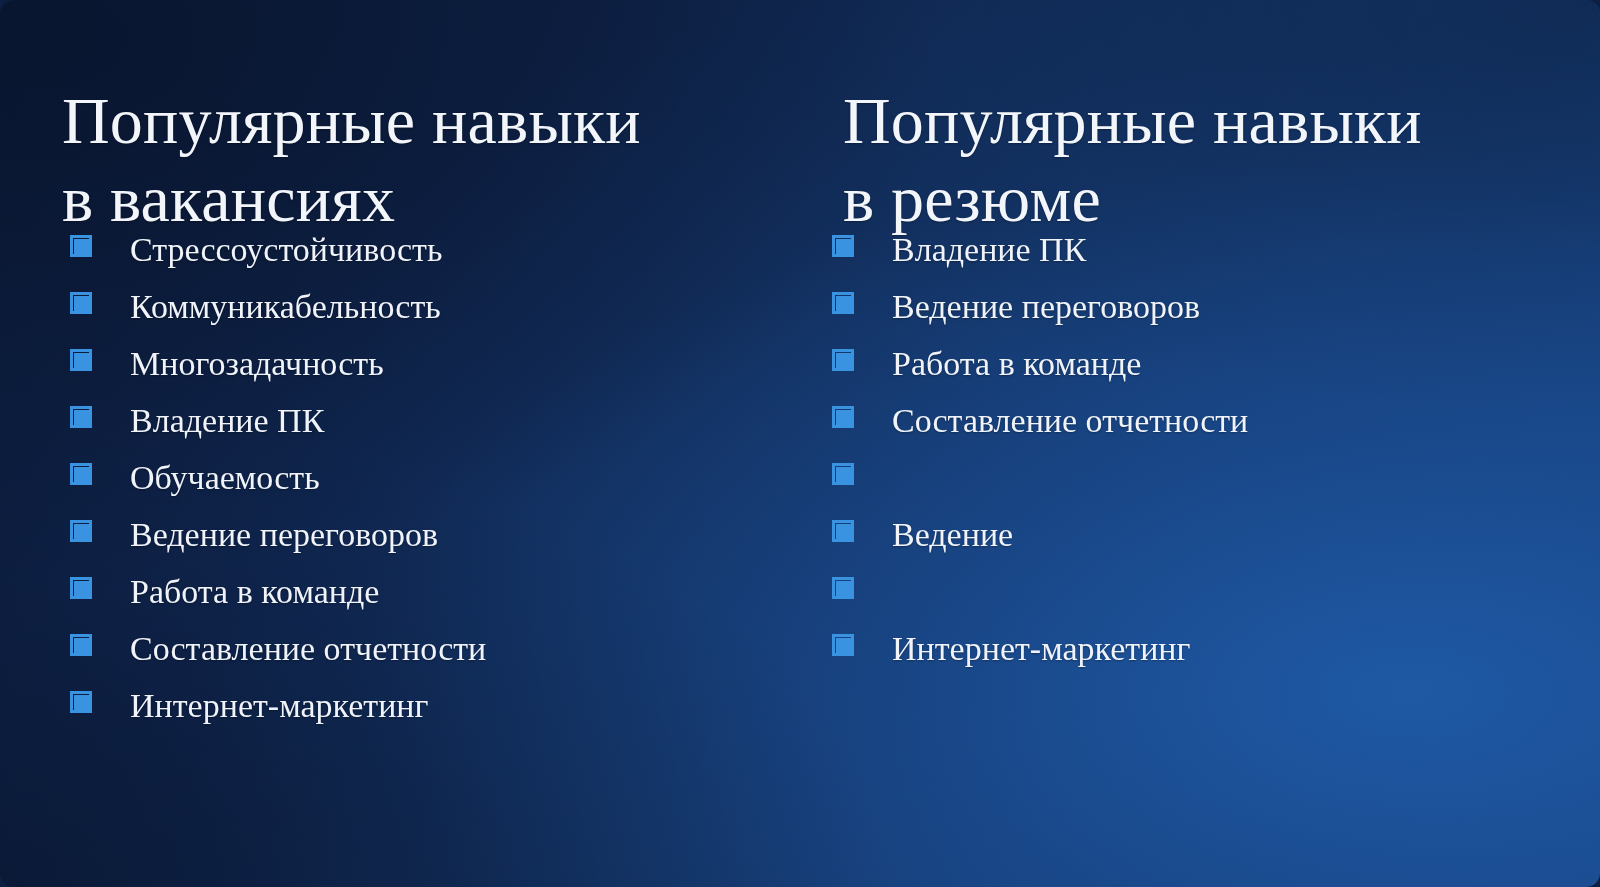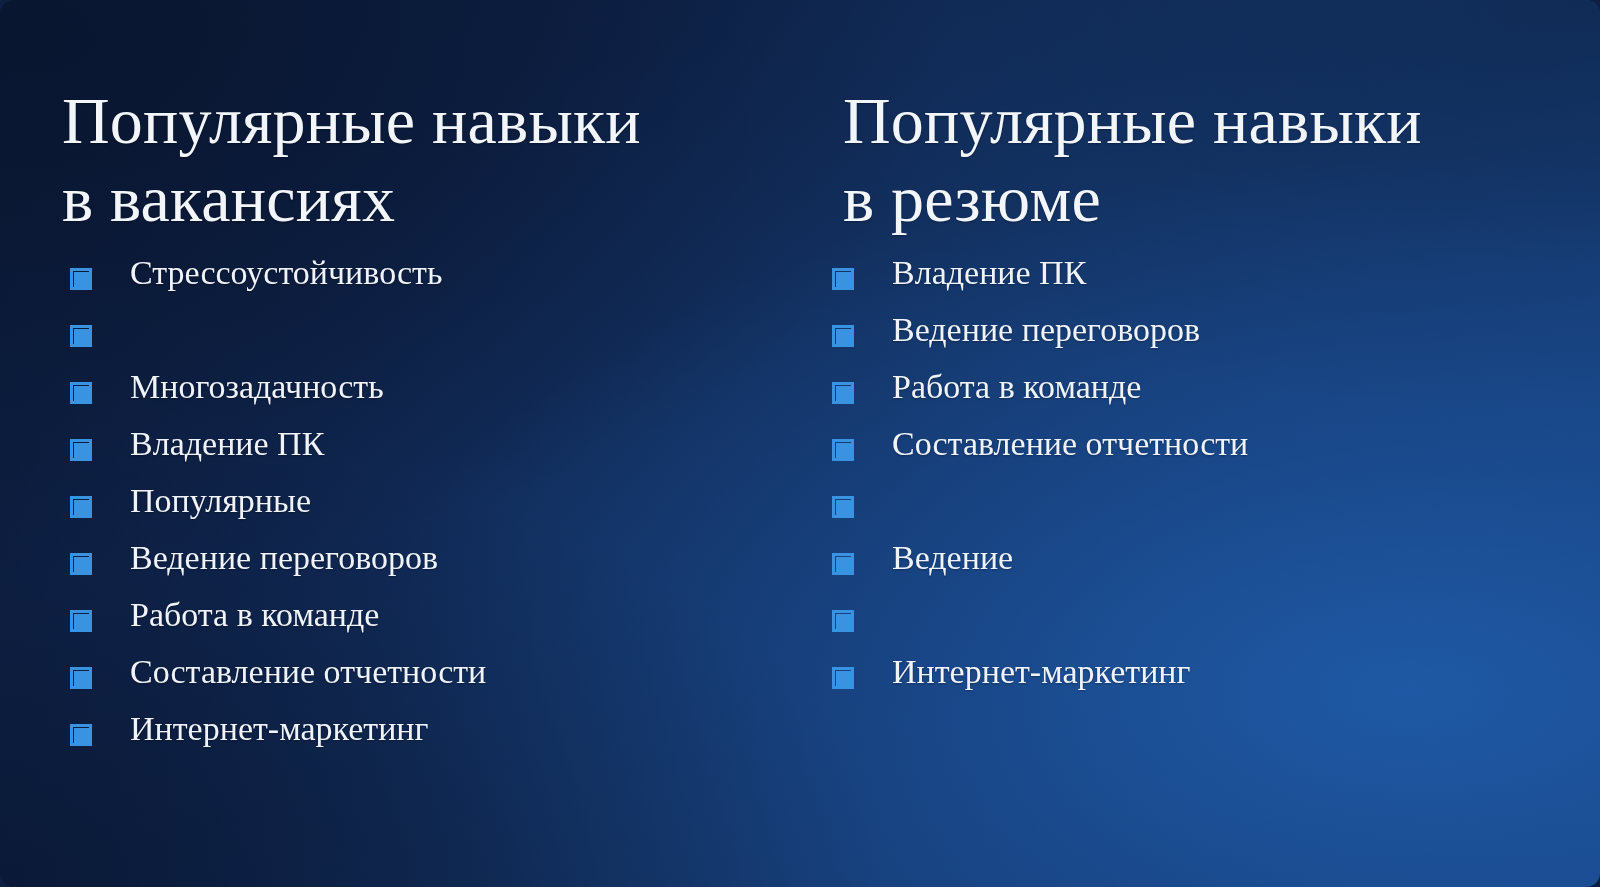--- a/index.html
+++ b/index.html
@@ -65,21 +65,21 @@
     top: 233px;
     margin: 0;
     padding: 0;
     list-style: none;
   }
   .column.left  .skill-list { left: 70px; }
   .column.right .skill-list { left: 32px; }
 
   .skill-item {
     display: flex;
-    align-items: flex-end;
+    align-items: flex-start;
     height: 57px;
   }
 
   .bullet-icon {
     position: relative;
     flex: 0 0 auto;
     width: 22px;
     height: 22px;
     margin-right: 38px;
     margin-top: 2px;
@@ -126,41 +126,42 @@
               <span class="sq-shadow"></span>
               <span class="sq-main"></span>
             </span>
             <span class="skill-label">Стрессоустойчивость</span>
           </li>
           <li class="skill-item">
             <span class="bullet-icon">
               <span class="sq-shadow"></span>
               <span class="sq-main"></span>
             </span>
+            <span class="skill-label">Коммуникабельность</span>
           </li>
           <li class="skill-item">
             <span class="bullet-icon">
               <span class="sq-shadow"></span>
               <span class="sq-main"></span>
             </span>
             <span class="skill-label">Многозадачность</span>
           </li>
           <li class="skill-item">
             <span class="bullet-icon">
               <span class="sq-shadow"></span>
               <span class="sq-main"></span>
             </span>
             <span class="skill-label">Владение ПК</span>
           </li>
           <li class="skill-item">
             <span class="bullet-icon">
               <span class="sq-shadow"></span>
               <span class="sq-main"></span>
             </span>
-            <span class="skill-label">Популярные</span>
+            <span class="skill-label">Обучаемость</span>
           </li>
           <li class="skill-item">
             <span class="bullet-icon">
               <span class="sq-shadow"></span>
               <span class="sq-main"></span>
             </span>
             <span class="skill-label">Ведение переговоров</span>
           </li>
           <li class="skill-item">
             <span class="bullet-icon">

